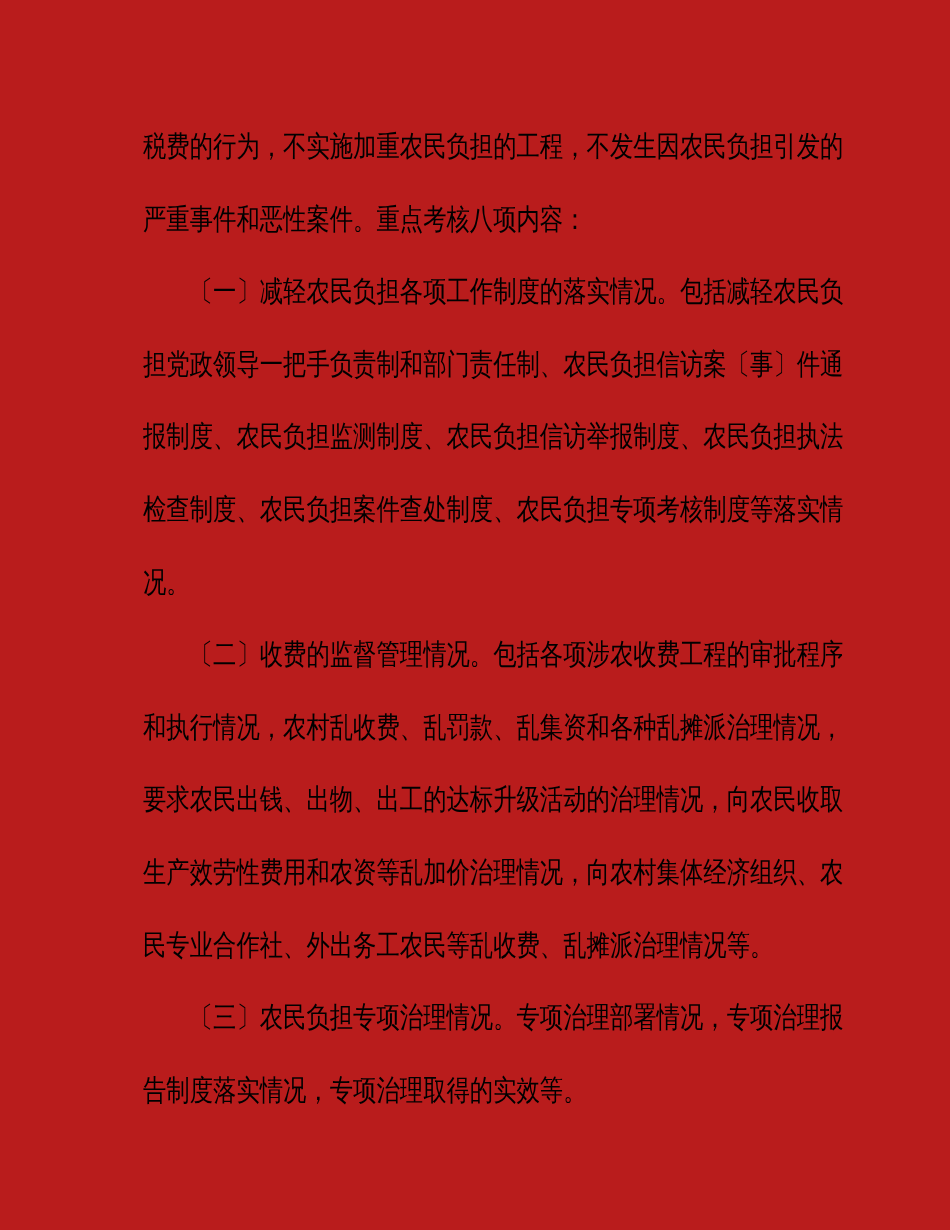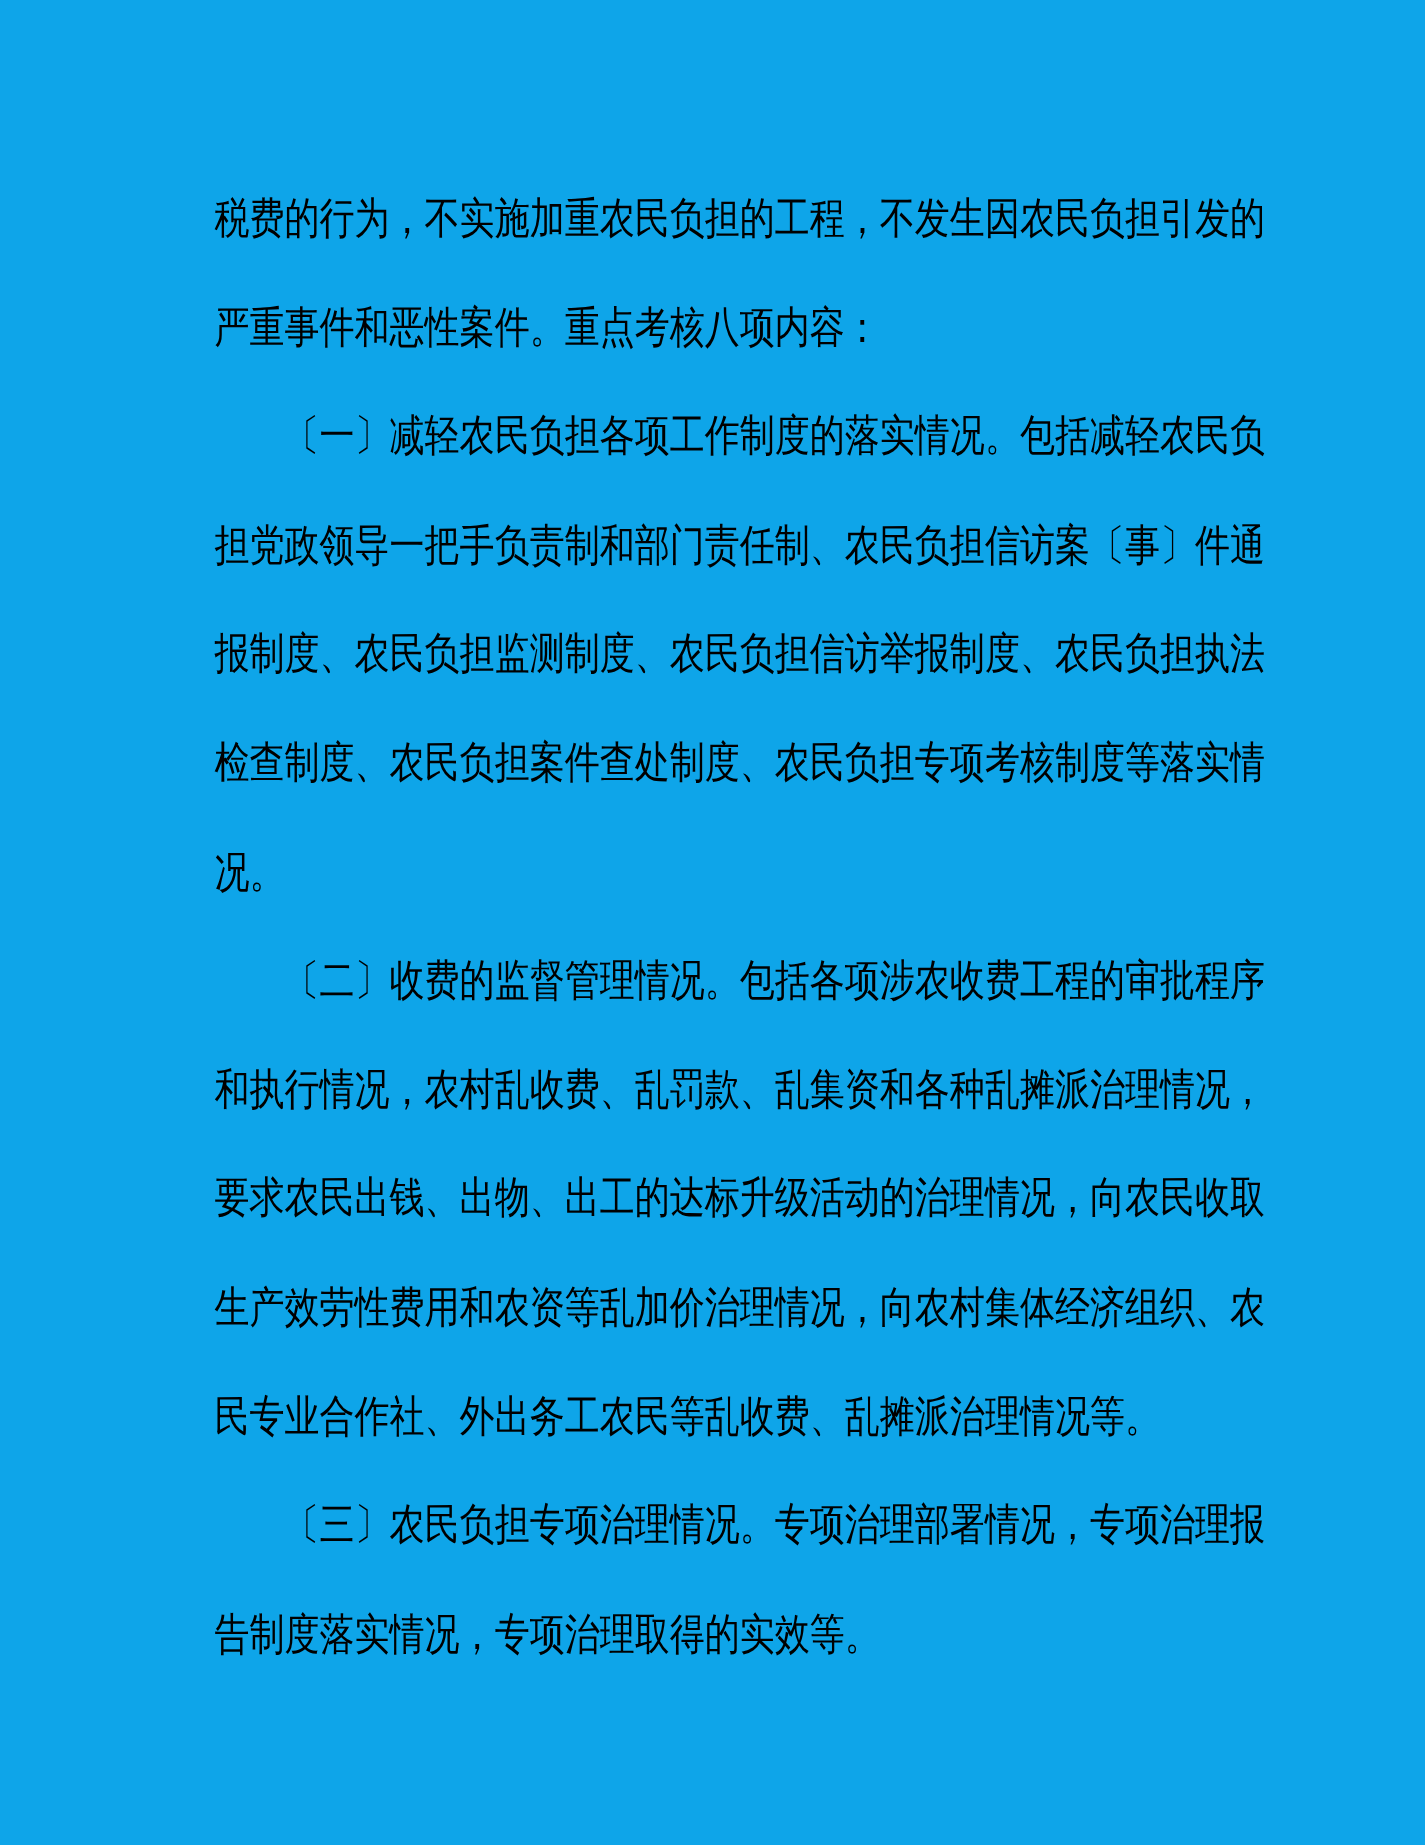--- a/index.html
+++ b/index.html
@@ -4,21 +4,21 @@
 <style>
   html, body {
     margin: 0;
     padding: 0;
     background: #ffffff;
   }
   .page {
     position: relative;
     width: 950px;
     height: 1230px;
-    background: #0ea5e9;
+    background: #b91c1c;
     overflow: hidden;
   }
   .content {
     position: absolute;
     left: 143px;
     top: 110px;
     width: 905px;
     transform: scaleX(0.805);   
     transform-origin: 0 0;
   }

